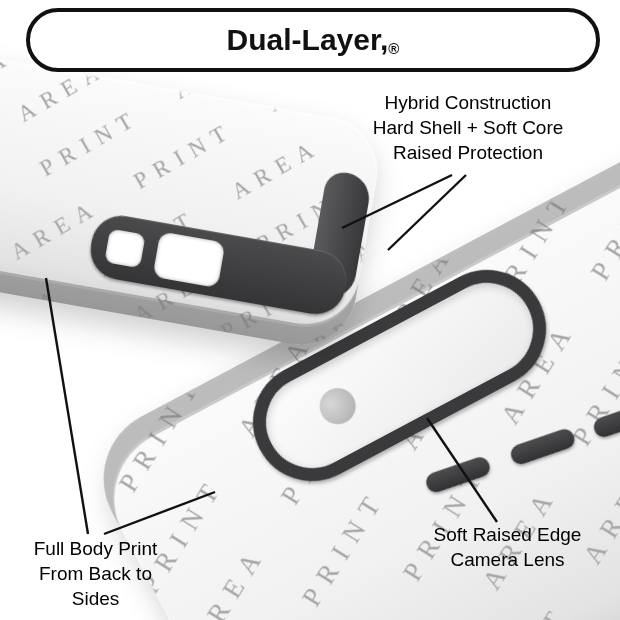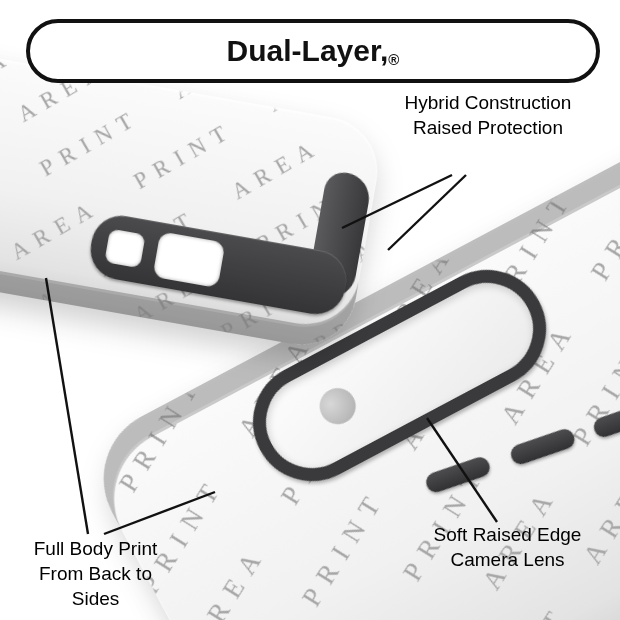--- a/index.html
+++ b/index.html
@@ -3,21 +3,21 @@
 <meta charset="utf-8">
 <style>
   html,body { margin:0; padding:0; background:#ffffff; }
   .stage {
     position:relative; width:620px; height:620px; overflow:hidden;
     background:#ffffff; font-family:"Liberation Sans", sans-serif;
   }
 
   
   .title-banner {
-    position:absolute; left:26px; top:19px; width:566px; height:56px;
+    position:absolute; left:26px; top:8px; width:566px; height:56px;
     border:4px solid #111; border-radius:32px; background:#fff;
     display:flex; align-items:center; justify-content:center; z-index:10;
   }
   .title-banner .t {
     font-size:30px; font-weight:800; color:#111; white-space:nowrap;
   }
   .title-banner .t2 { margin-left:9px; }
   .title-banner .t3 { margin-left:9px; }
   .title-banner .reg { font-size:15px; font-weight:700; position:relative; top:8px; }
 
@@ -104,21 +104,21 @@
   .btn1 { left:290px; top:190px; }
   .btn2 { left:378px; top:205px; }
   .btn3 { left:464px; top:220px; }
 
   
   .lines-svg { position:absolute; left:0; top:0; z-index:5; pointer-events:none; }
   .note {
     position:absolute; z-index:6; text-align:center; color:#000;
     font-size:19px; line-height:25px;
   }
-  .note-hybrid   { left:360px; top:90px;  width:256px; }
+  .note-hybrid   { left:340px; top:90px;  width:256px; }
   .note-fullbody { left:8px;   top:536px; width:175px; }
   .note-softedge { left:405px; top:522px; width:205px;text-align:center; }
 </style>
 </head>
 <body>
 
 <div class="stage">
 
   <div class="case case-bottom">
     <div class="pattern">
@@ -170,20 +170,21 @@
   <svg class="lines-svg" width="620" height="620" viewBox="0 0 620 620">
     <line x1="452" y1="175" x2="342" y2="228" stroke="#111" stroke-width="2.4"></line>
     <line x1="466" y1="175" x2="388" y2="250" stroke="#111" stroke-width="2.4"></line>
     <line x1="88" y1="534" x2="46" y2="278" stroke="#111" stroke-width="2.4"></line>
     <line x1="104" y1="534" x2="215" y2="492" stroke="#111" stroke-width="2.4"></line>
     <line x1="497" y1="522" x2="427" y2="418" stroke="#111" stroke-width="2.4"></line>
   </svg>
 
   <div class="note note-hybrid">
     <div>Hybrid Construction</div>
+    <div>Hard Shell + Soft Core</div>
     <div>Raised Protection</div>
   </div>
   <div class="note note-fullbody">
     <div>Full Body Print</div>
     <div>From Back to</div>
     <div>Sides</div>
   </div>
   <div class="note note-softedge">
     <div>Soft Raised Edge</div>
     <div>Camera Lens</div>

